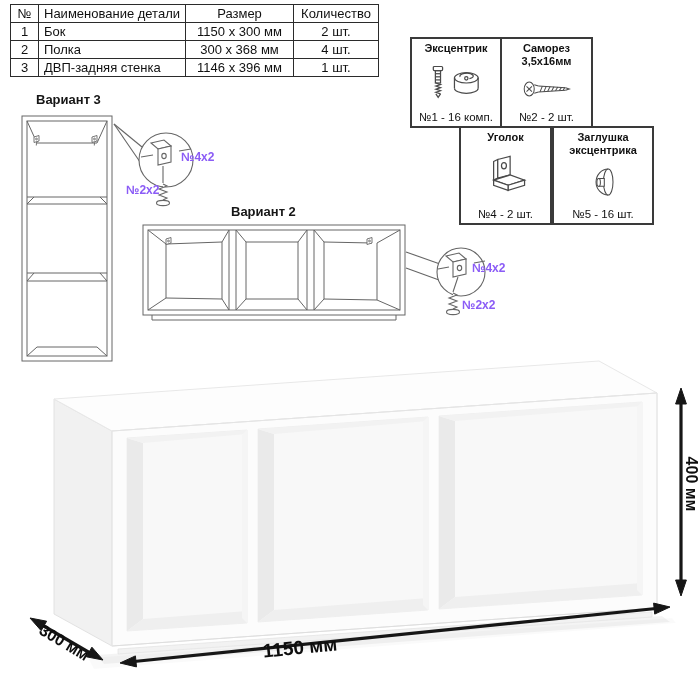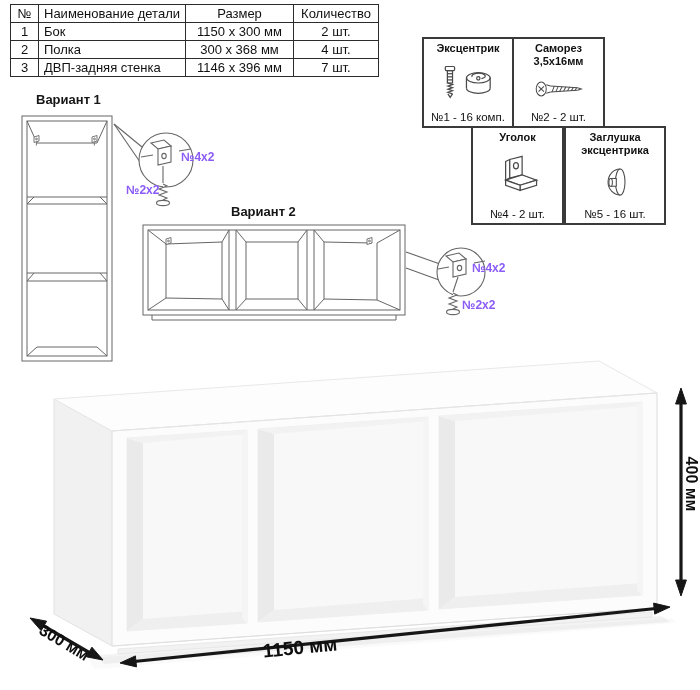--- a/index.html
+++ b/index.html
@@ -12,21 +12,21 @@
   table.parts{position:absolute;left:10px;top:4px;border-collapse:collapse;font-size:13px;color:#111;table-layout:fixed;}
   table.parts th,table.parts td{border:1.5px solid #2b2b2b;height:17px;padding:0 5px;font-weight:400;
         white-space:nowrap;overflow:hidden;background:#fff;}
   table.parts th{text-align:center;}
   td.c{text-align:center;}
   td.l{text-align:left;}
 
   
   .hw-cell{position:absolute;border:2px solid #3a3a3a;background:#fff;box-sizing:border-box;
         display:flex;flex-direction:column;align-items:center;justify-content:space-between;
-        padding:3px 2px;margin-left:12px;}
+        padding:3px 2px;}
   .hw-title{font-weight:700;font-size:11px;line-height:1.15;text-align:center;white-space:pre-line;}
   .hw-qty{font-weight:400;font-size:11.5px;text-align:center;}
 
   
   .lbl{position:absolute;font-weight:700;font-size:12px;color:#8b5cf6;white-space:nowrap;}
   .vtitle{position:absolute;font-weight:700;font-size:13px;color:#161616;white-space:nowrap;}
   .dim{position:absolute;font-weight:700;color:#0e0e0e;text-align:center;white-space:nowrap;}
   .dim-w{left:240px;top:637px;width:120px;font-size:19px;transform:rotate(-5.5deg);}
   .dim-d{left:14px;top:634px;width:100px;font-size:16px;transform:rotate(31deg);}
   .dim-h{left:641px;top:475px;width:100px;font-size:16px;transform:rotate(90deg);}
@@ -237,21 +237,21 @@
     <tr>
       <td class="c">2</td>
       <td class="l">Полка</td>
       <td class="c">300 x 368 мм</td>
       <td class="c">4 шт.</td>
     </tr>
     <tr>
       <td class="c">3</td>
       <td class="l">ДВП-задняя стенка</td>
       <td class="c">1146 x 396 мм</td>
-      <td class="c">7 шт.</td>
+      <td class="c">1 шт.</td>
     </tr>
   </tbody>
     </table>
 
   <div class="hw-cell" style="left:410px;top:37px;width:92px;height:91px">
     <div class="hw-title">Эксцентрик</div>
     <svg width="66" height="42" viewBox="0 0 64 34" stroke="#4a4a4a" stroke-width="1.2" fill="none">
       <rect x="10" y="1" width="9" height="4" rx="1"></rect>
       <rect x="12" y="5" width="5" height="12"></rect>
       <line x1="12.5" y1="8" x2="16.5" y2="8"></line>
@@ -310,21 +310,21 @@
 эксцентрика</div>
     <svg width="66" height="40" viewBox="0 0 64 46" stroke="#4a4a4a" stroke-width="1.2" fill="#fff">
       <path d="M38,8 A14,15 0 0 0 38,38"></path>
       <ellipse cx="38" cy="23" rx="5.5" ry="15"></ellipse>
       <path d="M27,19 L33.5,19 L33.5,28 L27,28 Z"></path>
       <ellipse cx="27" cy="23.5" rx="2" ry="4.5"></ellipse>
     </svg>
     <div class="hw-qty">№5 - 16 шт.</div>
   </div>
 
-  <div class="vtitle" style="left:36px;top:92px">Вариант 1</div>
+  <div class="vtitle" style="left:36px;top:92px">Вариант 3</div>
   <div class="vtitle" style="left:231px;top:204px">Вариант 2</div>
 
   <div class="lbl" style="left:181px;top:150px">№4х2</div>
   <div class="lbl" style="left:126px;top:183px">№2х2</div>
   <div class="lbl" style="left:472px;top:261px">№4х2</div>
   <div class="lbl" style="left:462px;top:298px">№2х2</div>
 
   <div class="dim dim-w">1150 мм</div>
   <div class="dim dim-d">300 мм</div>
   <div class="dim dim-h">400 мм</div>

